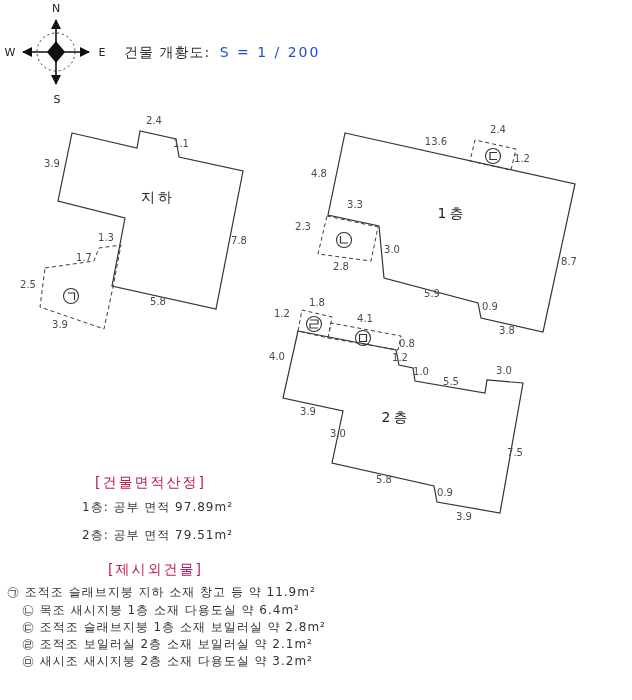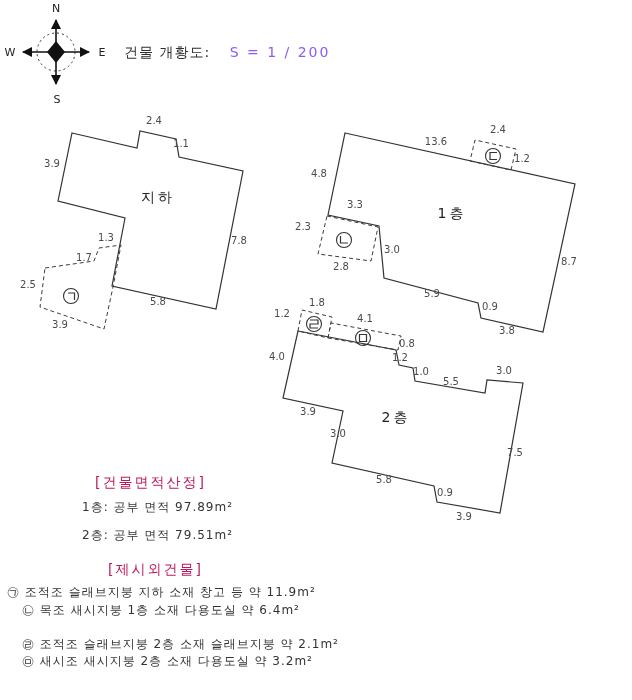--- a/index.html
+++ b/index.html
@@ -16,21 +16,21 @@
   .sym-circle{fill:none;stroke:#333;stroke-width:1.1;}
   .sym-glyph{fill:none;stroke:#333;stroke-width:1.2;}
   .compass-line{stroke:#111;stroke-width:1.6;}
   .compass-fill{fill:#111;stroke:none;}
   .compass-circle{fill:none;stroke:#333;stroke-width:1;stroke-dasharray:2 3;}
   .compass-label{font-size:11px;fill:#222;text-anchor:middle;}
   .title-row{
     position:absolute;left:124px;top:44px;font-size:14px;color:#2e2e2e;
     letter-spacing:1px;white-space:nowrap;
   }
-  .title-row .scale{color:#8b5cf6;margin-left:14px;letter-spacing:2px;}
+  .title-row .scale{color:#1d4ed8;margin-left:4px;letter-spacing:2px;}
   .sec-header{position:absolute;font-size:14px;color:#be185d;letter-spacing:2px;white-space:nowrap;}
   .sec-line{position:absolute;font-size:12px;color:#333;letter-spacing:1px;white-space:nowrap;}
 </style>
 </head>
 <body>
 
 <div id="screen">
 
   <svg id="diagram" width="632" height="700" viewBox="0 0 632 700">
       <g>
@@ -129,15 +129,16 @@
     <span class="scale">S = 1 / 200</span>
   </div>
 
   <div class="sec-header" style="left:95px;top:474px;">[건물면적산정]</div>
   <div class="sec-line" style="left:82px;top:499px;text-align:center;">1층: 공부 면적 97.89m²</div>
   <div class="sec-line" style="left:82px;top:516px;margin-top:11px;">2층: 공부 면적 79.51m²</div>
 
   <div class="sec-header" style="left:108px;top:561px;">[제시외건물]</div>
   <div class="sec-line" style="left:7px;top:584px;">㉠ 조적조 슬래브지붕 지하 소재 창고 등 약 11.9m²</div>
   <div class="sec-line" style="left:22px;top:602px;">㉡ 목조 새시지붕 1층 소재 다용도실 약 6.4m²</div>
-  <div class="sec-line" style="left:22px;top:636px;">㉣ 조적조 슬래브지붕 2층 소재 슬래브지붕 약 2.1m²</div>
+  <div class="sec-line" style="left:22px;top:619px;">㉢ 조적조 슬래브지붕 1층 소재 보일러실 약 2.8m²</div>
+  <div class="sec-line" style="left:22px;top:636px;">㉣ 조적조 보일러실 2층 소재 보일러실 약 2.1m²</div>
   <div class="sec-line" style="left:22px;top:653px;">㉤ 새시조 새시지붕 2층 소재 다용도실 약 3.2m²</div>
 </div>
 
 </body></html>

